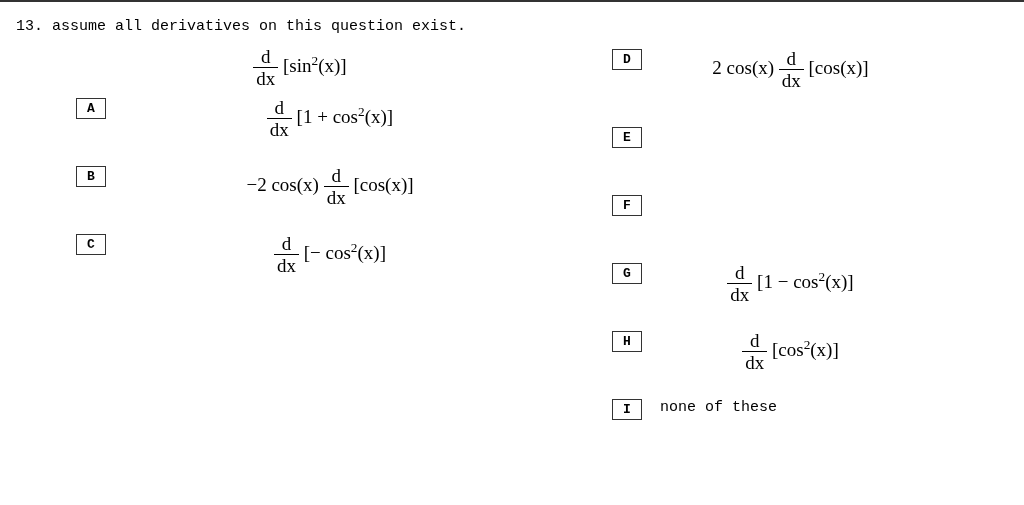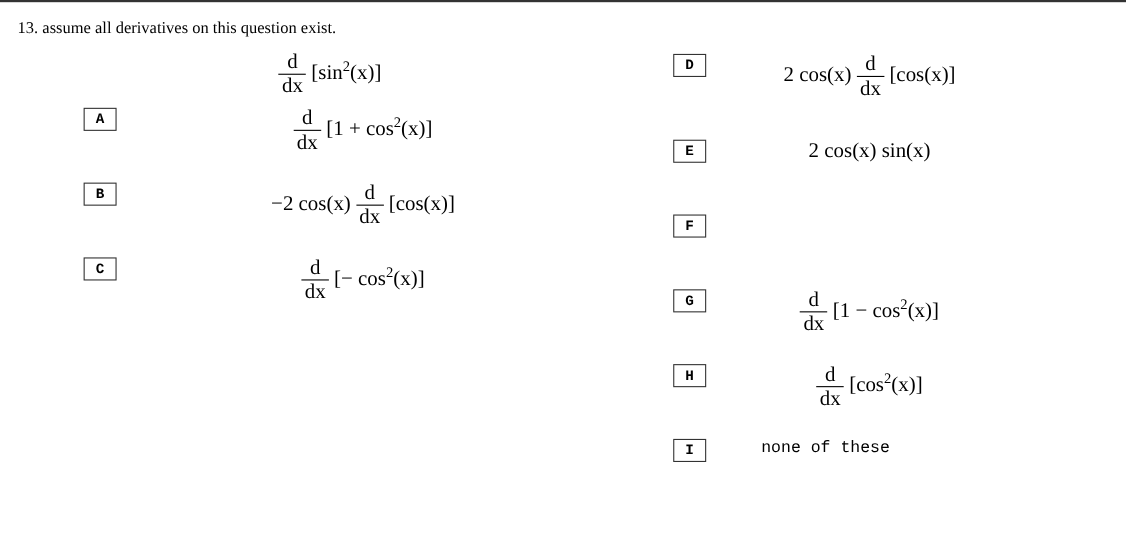--- a/index.html
+++ b/index.html
@@ -10,21 +10,21 @@
     margin: 0;
     padding: 0;
     width: 1024px;
   }
   .page {
     border-top: 2px solid #333;
     padding: 10px 0 10px 0;
   }
   .qnum {
     margin: 6px 0 6px 16px;
-    font-family: Liberation Serif, serif;
+    font-family: Liberation Mono, monospace;
   }
   .two-col {
     display: flex;
     flex-direction: row;
   }
   .left-col {
     flex: 0 0 600px;
     position: relative;
   }
   .right-col {
@@ -144,21 +144,20 @@
         <div class="right-letter">
           <span class="opt-box">D</span>
         </div>
         <div class="right-expr math">2 cos(x) <span class="frac"><span class="num">d</span><span class="den">dx</span></span> [cos(x)]</div>
       </div>
 
       <div class="block">
         <div class="right-letter">
           <span class="opt-box">E</span>
         </div>
-        <div class="right-expr math">2 cos(x) sin(x)</div>
       </div>
 
       <div class="block">
         <div class="right-letter">
           <span class="opt-box">F</span>
         </div>
       </div>
 
       <div class="block">
         <div class="right-letter">
@@ -171,19 +170,19 @@
         <div class="right-letter">
           <span class="opt-box">H</span>
         </div>
         <div class="right-expr math"><span class="frac"><span class="num">d</span><span class="den">dx</span></span> [cos<span class="sup">2</span>(x)]</div>
       </div>
 
       <div class="block" style="min-height:30px">
         <div class="right-letter">
           <span class="opt-box">I</span>
         </div>
-        <span class="none-text" style="margin-left:92px">none of these</span>
+        <span class="none-text" style="margin-left:60px">none of these</span>
       </div>
 
     </div>
 
   </div>
 </div>
 
 </body></html>

